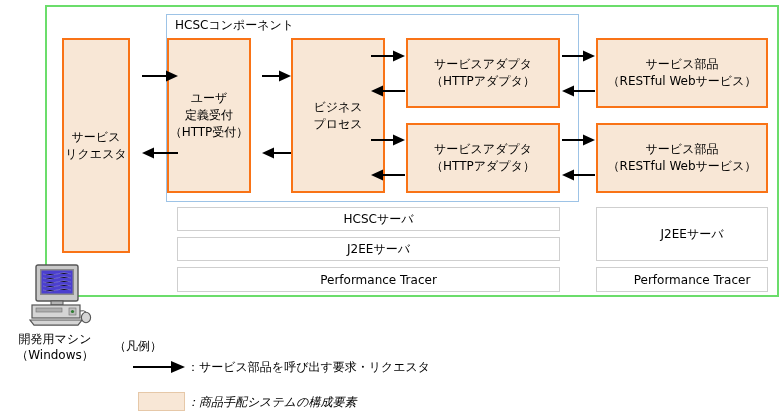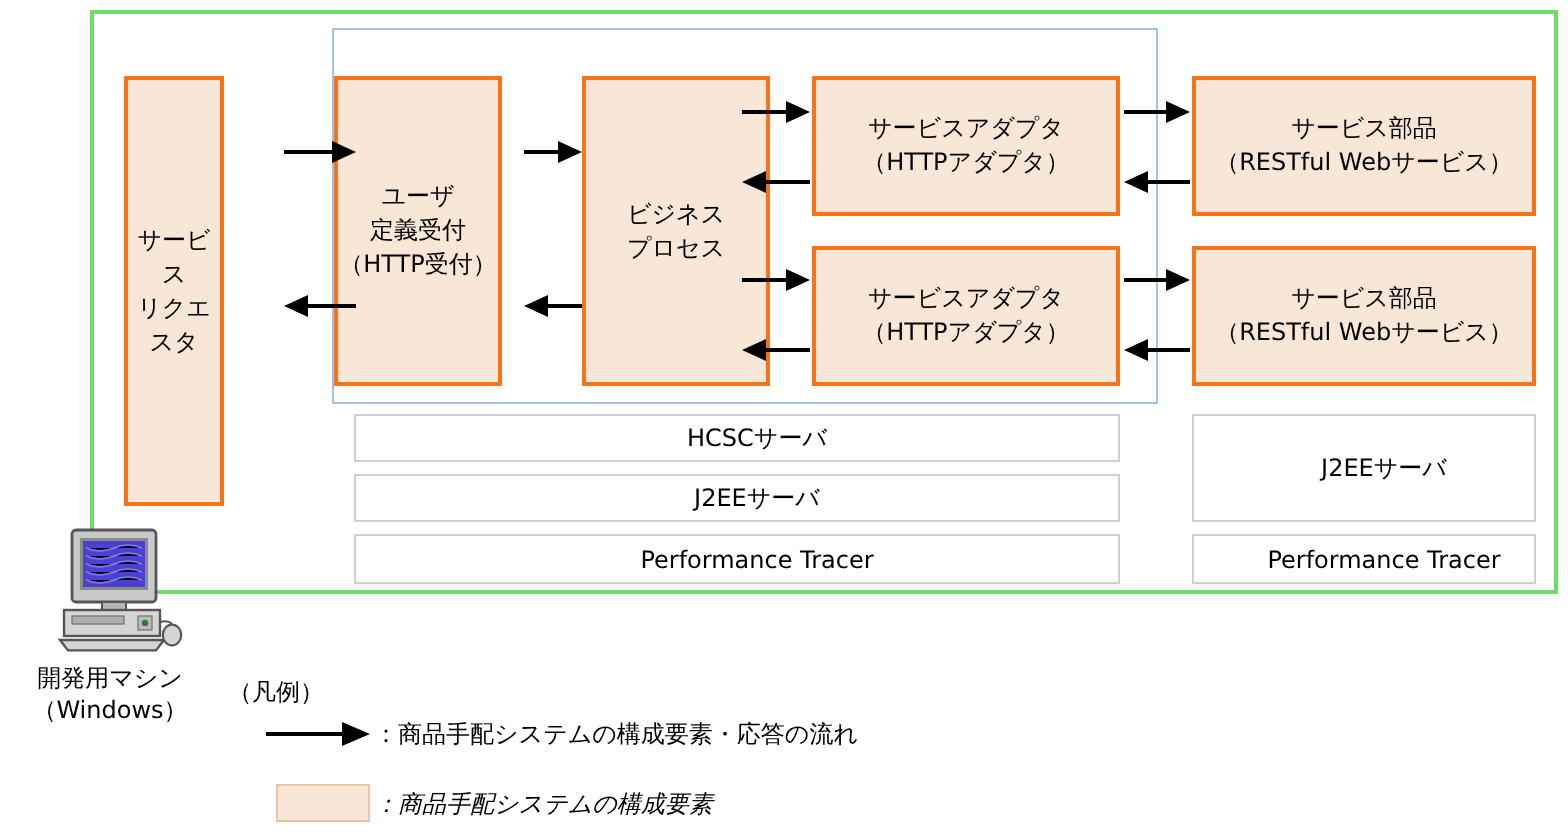--- a/index.html
+++ b/index.html
@@ -105,22 +105,23 @@
   }
 </style>
 </head>
 <body>
 
 <div id="stage">
 
   <div class="abs green-boundary" style="left:45px; top:5px; width:734px; height:292px;"></div>
 
   <div class="abs blue-container" style="left:166px; top:14px; width:413px; height:188px;"></div>
-
-  <div class="abs beige-box" style="left:62px; top:38px; width:50px; height:215px;">
+  <div class="abs blue-title" style="left:175px; top:18px;">HCSCコンポーネント</div>
+
+  <div class="abs beige-box" style="left:62px; top:38px; width:68px; height:215px;">
     <span class="txt">サービス
 リクエスタ</span>
   </div>
 
   <div class="abs beige-box" style="left:167px; top:38px; width:84px; height:155px;">
     <span class="txt">ユーザ
 定義受付
 （HTTP受付）</span>
   </div>
 
@@ -284,18 +285,18 @@
 （Windows）</div>
 
   <div class="abs legend-title" style="left:114px; top:339px;">（凡例）</div>
 
   <div class="abs arrow" style="left:133px; top:360px;">
     <svg width="52" height="14" viewBox="0 0 52 14">
       <line x1="0" y1="7" x2="40" y2="7" stroke="#000" stroke-width="2"></line>
       <polygon points="52,7 38,1 38,13" fill="#000"></polygon>
     </svg>
   </div>
-  <div class="abs legend-text" style="left:187px; top:360px;">：商品手配システムの構成要素・応答の流れ</div>
+  <div class="abs legend-text" style="left:187px; top:360px;">：サービス部品を呼び出す要求・リクエスタ</div>
 
   <div class="abs legend-swatch" style="left:138px; top:392px; width:47px; height:19px;"></div>
   <div class="abs legend-text" style="left:187px; top:395px;font-style:italic;">：商品手配システムの構成要素</div>
 
 </div>
 
 </body></html>

